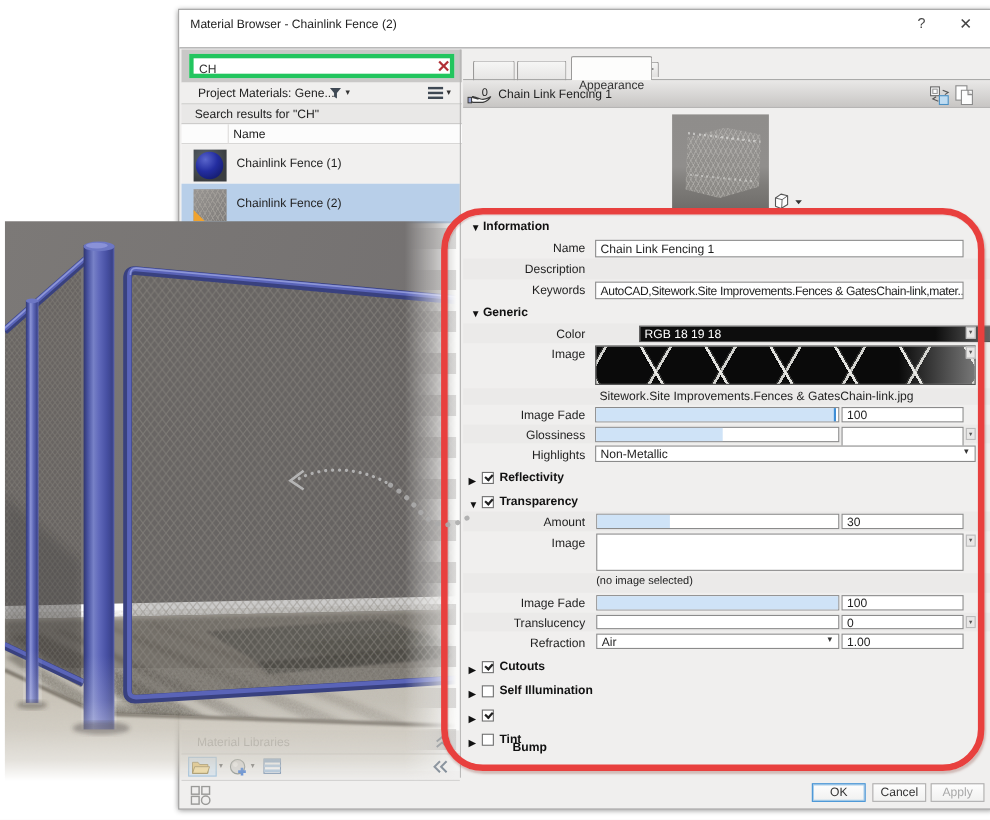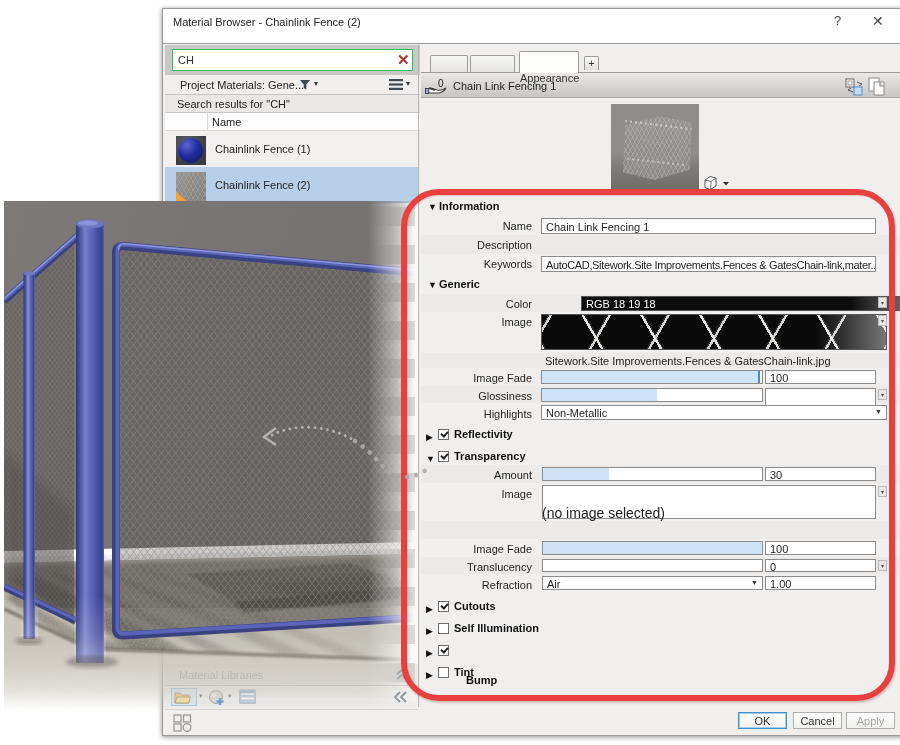--- a/index.html
+++ b/index.html
@@ -13,21 +13,21 @@
   background:#f0efee; border:1px solid #9a9a9a;
   box-shadow:0 1px 5px rgba(0,0,0,.45); font-size:11px; color:#1e1e1e; }
 #titlebar { position:absolute; left:0; top:0; width:100%; height:35px; background:#fff;
   border-bottom:1px solid #9b9b9b; }
 #titletext { position:absolute; left:10px; top:7px; font-size:11px; color:#222; }
 .titbtn { position:absolute; top:4px; font-size:13px; color:#444; }
 
 
 .srchstrip { position:absolute; left:2px; top:36px; width:255px; height:30px; background:#c9c8c7; }
 #srchbox { position:absolute; left:9px; top:40px; width:241px; height:22px; background:#fff;
-  border:1px solid #22c55e;text-align:right; }
+  border:4px solid #22c55e;text-align:right; }
 #srchbox span { position:absolute; left:5px; top:4px; color:#333; }
 #srchx { position:absolute; left:234px; top:42px; color:#b03036; font-weight:bold; font-size:15px; }
 #comborow { position:absolute; left:2px; top:66px; width:255px; height:20px; background:#f0efee;
   border-bottom:1px solid #c6c5c4; }
 #resultbar { position:absolute; left:2px; top:86px; width:255px; height:18px; background:#e9e8e7;
   border-bottom:1px solid #c6c5c4; }
 #namehdr { position:absolute; left:2px; top:104px; width:255px; height:18px; background:#fcfcfc;
   border-bottom:1px solid #d8d7d6; }
 #listarea { position:absolute; left:2px; top:122px; width:253px; height:570px; background:#fbfbfa; }
 .lrow { position:absolute; left:0; width:253px; height:36px; }
@@ -116,21 +116,21 @@
         linear-gradient(135deg,#999693,#807d7a);">
         <div style="position:absolute;left:0;bottom:0;width:0;height:0;border-left:10px solid #f0a32e;border-top:10px solid transparent;"></div>
       </div>
       <div class="ltext">Chainlink Fence (2)</div>
     </div>
   </div>
   <div style="position:absolute;left:255px;top:36px;width:1px;height:662px;background:#b5b4b3;"></div>
 
   <div class="tab" style="left:267px; width:38px;">Identity</div>
   <div class="tab" style="left:307px; width:45px;">Graphics</div>
-  <div class="tab" style="left:356px; top:42px; height:22px; width:60px; background:#fdfdfc; z-index:2;">Appearance</div>
+  <div class="tab" style="left:356px; top:42px; height:22px; width:74px; background:#fdfdfc; z-index:2;">Appearance</div>
   <div class="tab" style="left:421px; top:47px; height:14px; width:15px; padding-top:0;">+</div>
   <div id="tabline"></div>
   <div id="handbar"></div>
   <svg class="abs" style="left:261px;top:68px;" width="24" height="20" viewBox="0 0 24 20">
     <text x="14" y="10" font-size="10" fill="#222" font-family="Liberation Sans">0</text>
     <path d="M3 12 Q2 15 6 16 L15 16 Q20 15 22 11 Q17 14 13 13 L7 11 Q5 10.2 5.8 11.6 L11 13.2" fill="#fafafa" stroke="#3a3a3a" stroke-width="1.1" stroke-linejoin="round"></path>
     <rect x="1.5" y="11.5" width="3.2" height="5" fill="#9aa4d0" stroke="#3a3a3a" stroke-width="0.9"></rect>
   </svg>
   <div class="abs" style="left:290px;top:71px;font-size:11px;color:#222;">Chain Link Fencing 1</div>
   <svg class="abs" style="left:682px;top:69px;" width="20" height="18" viewBox="0 0 20 18">
@@ -219,21 +219,21 @@
   <div class="sect" style="left:291px;top:441px;">Transparency</div>
 
   <div class="lab" style="right:371px;top:460px;">Amount</div>
   <div class="slider" style="left:379px;top:458px;width:221px;height:14px;">
         <div class="sfill" style="width:66px;"></div>
       </div>
   <div class="inp" style="left:602px;top:458px;width:111px;height:14px;padding-top:1px;">30</div>
   <div class="lab" style="right:371px;top:479px;">Image</div>
   <div class="inp" style="left:379px;top:476px;width:334px;height:34px;"></div>
   <div class="spin" style="left:715px;top:477px;">▾</div>
-  <div class="abs" style="left:379px;top:496px;font-size:14px;color:#222;">(no image selected)</div>
+  <div class="abs" style="left:379px;top:514px;font-size:10px;color:#222;">(no image selected)</div>
   <div class="lab" style="right:371px;top:534px;">Image Fade</div>
   <div class="slider" style="left:379px;top:532px;width:221px;height:14px;">
         <div class="sfill" style="width:219px;"></div>
       </div>
   <div class="inp" style="left:602px;top:532px;width:111px;height:14px;padding-top:1px;">100</div>
   <div class="lab" style="right:371px;top:552px;">Translucency</div>
   <div class="slider" style="left:379px;top:550px;width:221px;height:13px;"></div>
   <div class="inp" style="left:602px;top:550px;width:111px;height:13px;padding-top:1px;">0</div>
   <div class="spin" style="left:715px;top:551px;">▾</div>
   <div class="lab" style="right:371px;top:570px;">Refraction</div>

